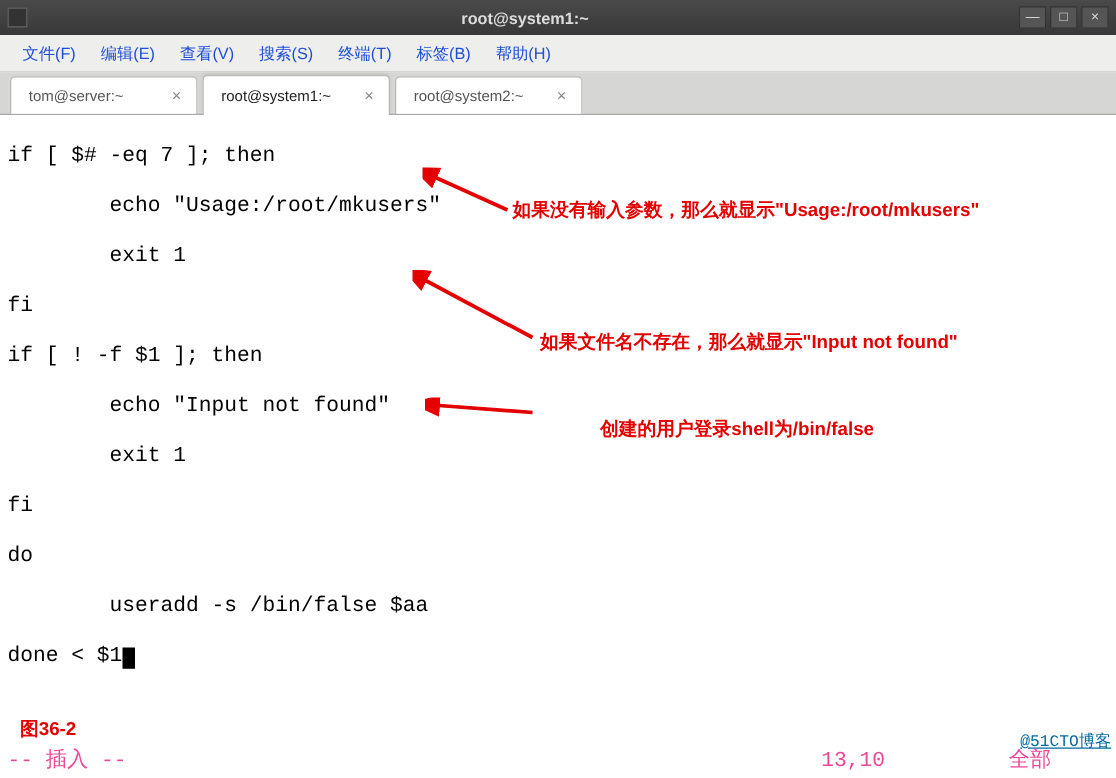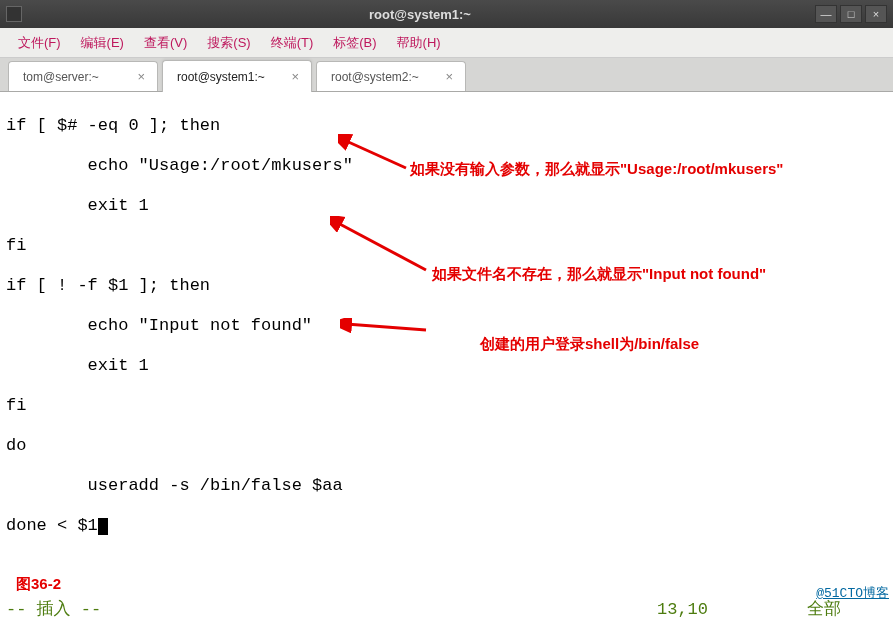--- a/index.html
+++ b/index.html
@@ -2,40 +2,40 @@
 <html><head>
 <meta charset="utf-8">
 <style>
 * { margin: 0; padding: 0; box-sizing: border-box; }
 body { font-family: sans-serif; width: 893px; height: 622px; background: #fff; overflow: hidden; position: relative; }
 
 .titlebar { height: 28px; background: linear-gradient(to bottom, #4a4a4a, #383838); display: flex; align-items: center; padding: 0 6px; color: #ddd; font-size: 13px; }
 .titlebar-title { flex: 1; text-align: center; font-weight: bold; }
 .win-btn { width: 22px; height: 18px; background: #555; border: 1px solid #333; margin-left: 3px; display: flex; align-items: center; justify-content: center; font-size: 11px; color: #ddd; cursor: pointer; }
 
-.menubar { height: 30px; background: #eeeeec; border-bottom: 1px solid #ccc; display: flex; align-items: center; padding: 0 8px; font-size: 13px; color: #be185d; }
+.menubar { height: 30px; background: #eeeeec; border-bottom: 1px solid #ccc; display: flex; align-items: center; padding: 0 8px; font-size: 13px; color: #1d4ed8; }
 .menu-item { padding: 4px 10px; cursor: pointer; }
 
 .tabbar { height: 34px; background: #d6d6d4; display: flex; align-items: flex-end; padding: 0 8px; border-bottom: 1px solid #a9a9a7; }
 .tab { height: 30px; background: #ffffff; border: 1px solid #b8b8b6; border-bottom: none; border-radius: 4px 4px 0 0; display: flex; align-items: center; padding: 0 10px 0 14px; font-size: 12px; color: #555; margin-right: 4px; min-width: 150px; cursor: pointer; }
 .tab.active { background: #fff; color: #222; height: 32px; position: relative; top: 1px; box-shadow: 0 -1px 3px rgba(0,0,0,0.08); }
 .tab-label { flex: 1; }
 .tab-close { font-size: 13px; color: #888; padding: 0 2px; cursor: pointer; }
 
 .terminal { position: relative; padding: 4px 6px; font-family: "Courier New", monospace; font-size: 17px; line-height: 20px; color: #000; white-space: pre; background: #fff; height: calc(622px - 28px - 30px - 34px); }
 .tline { height: 20px; }
 .cursor { display: inline-block; width: 10px; height: 17px; background: #000; vertical-align: text-bottom; }
 
 .annot { position: absolute; color: #e40000; font-family: "Microsoft YaHei", sans-serif; font-weight: bold; font-size: 15px; white-space: nowrap; }
 .figlabel { position: absolute; color: #e40000; font-family: "Microsoft YaHei", sans-serif; font-weight: bold; font-size: 15px; }
 .watermark { position: absolute; right: 4px; bottom: 18px; color: #0369a1; font-size: 13px; text-decoration: underline; }
 
 .arrow { position: absolute; pointer-events: none; }
 
-.statusbar { position: absolute; bottom: 0; left: 0; right: 0; height: 22px; font-family: "Courier New", monospace; font-size: 17px; display: flex; color: #4d7c0f; padding: 0 6px; background: #fff; }
+.statusbar { position: absolute; bottom: 0; left: 0; right: 0; height: 22px; font-family: "Courier New", monospace; font-size: 17px; display: flex; color: #ec4899; padding: 0 6px; background: #fff; }
 .status-left { flex: 0 0 auto; }
 .status-mid { flex: 1; }
 .status-pos { width: 150px; }
 .status-right { width: 80px; }
 </style>
 </head>
 <body>
 
 <div class="titlebar">
   <span style="width:16px;height:16px;background:#333;border:1px solid #666;margin-right:6px;"></span>
@@ -64,21 +64,21 @@
     <span class="tab-label">root@system1:~</span>
     <span class="tab-close">×</span>
   </div>
   <div class="tab">
     <span class="tab-label">root@system2:~</span>
     <span class="tab-close">×</span>
   </div>
 </div>
 
 <div class="terminal">
-<div class="tline">if [ $# -eq 0 ]; then</div>
+<div class="tline">if [ $# -eq 7 ]; then</div>
 <div class="tline">        echo "Usage:/root/mkusers"</div>
 <div class="tline">        exit 1</div>
 <div class="tline">fi</div>
 <div class="tline">if [ ! -f $1 ]; then</div>
 <div class="tline">        echo "Input not found"</div>
 <div class="tline">        exit 1</div>
 <div class="tline">fi</div>
 <div class="tline">do</div>
 <div class="tline">        useradd -s /bin/false $aa</div>
 <div class="tline"><span>done &lt; $1</span><span class="cursor"></span></div>

